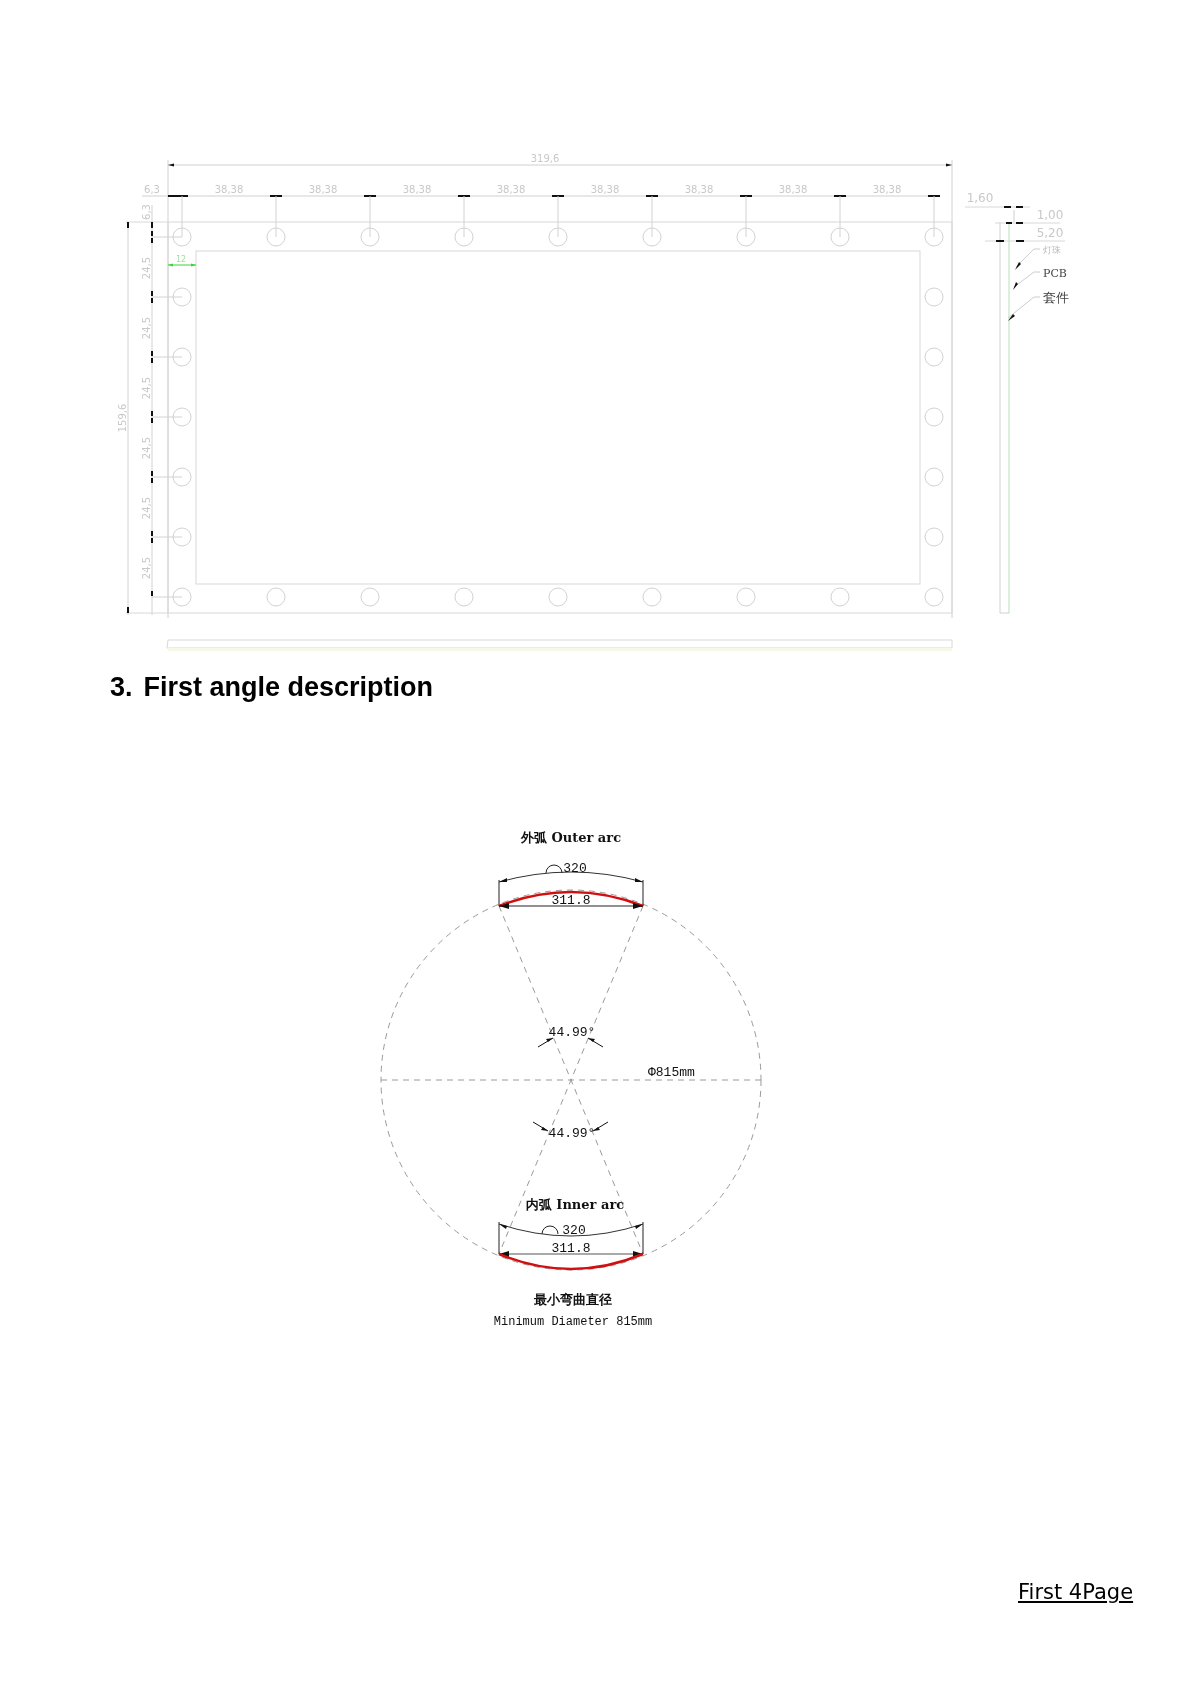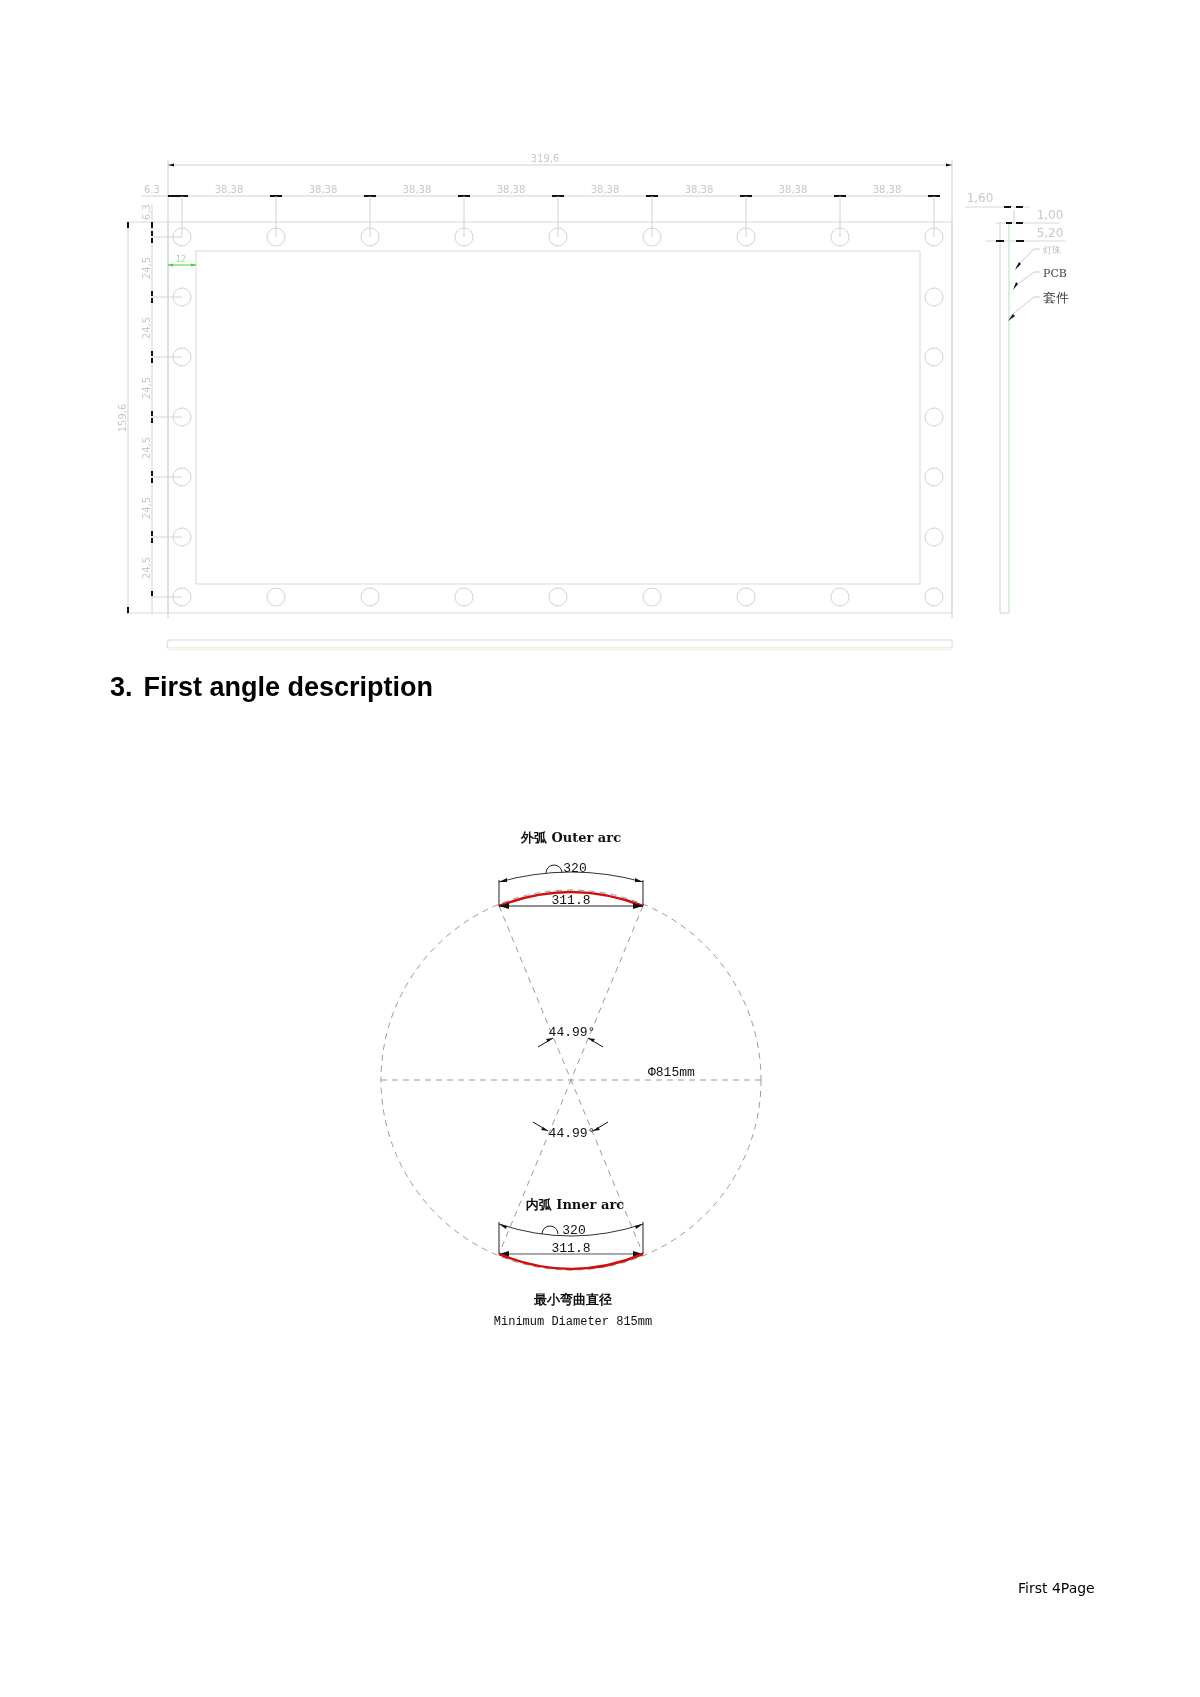--- a/index.html
+++ b/index.html
@@ -7,21 +7,21 @@
     .page { position: absolute; left: 0; top: 0; width: 1200px; height: 1697px; }
     svg { position: absolute; left: 0; top: 0; }
     .heading {
       position: absolute; left: 110px; top: 672px;
       font-family: "Liberation Sans", sans-serif; font-weight: bold; font-size: 27px; color: #000;
       margin: 0;
     }
     .heading .num { margin-right: 11px; }
     .footer {
       position: absolute; left: 1018px; top: 1580px;
-      font-family: "DejaVu Sans", sans-serif; font-size: 14px; color: #000;
+      font-family: "DejaVu Sans", sans-serif; font-size: 21px; color: #000; text-decoration: underline;
     }
     .dim { font-family: "DejaVu Sans", sans-serif; font-size: 10px; fill: #c8c8c8; }
     .dimv { font-family: "DejaVu Sans", sans-serif; font-size: 10px; fill: #c8c8c8; }
     .lbl { font-family: "DejaVu Serif", serif; font-size: 11px; fill: #444; }
     .cad { font-family: "Liberation Mono", monospace; font-size: 13px; fill: #111; }
     .cadb { font-family: "DejaVu Serif", serif; font-size: 13px; fill: #111; font-weight: bold; }
   </style>
 </head>
 <body>
 

